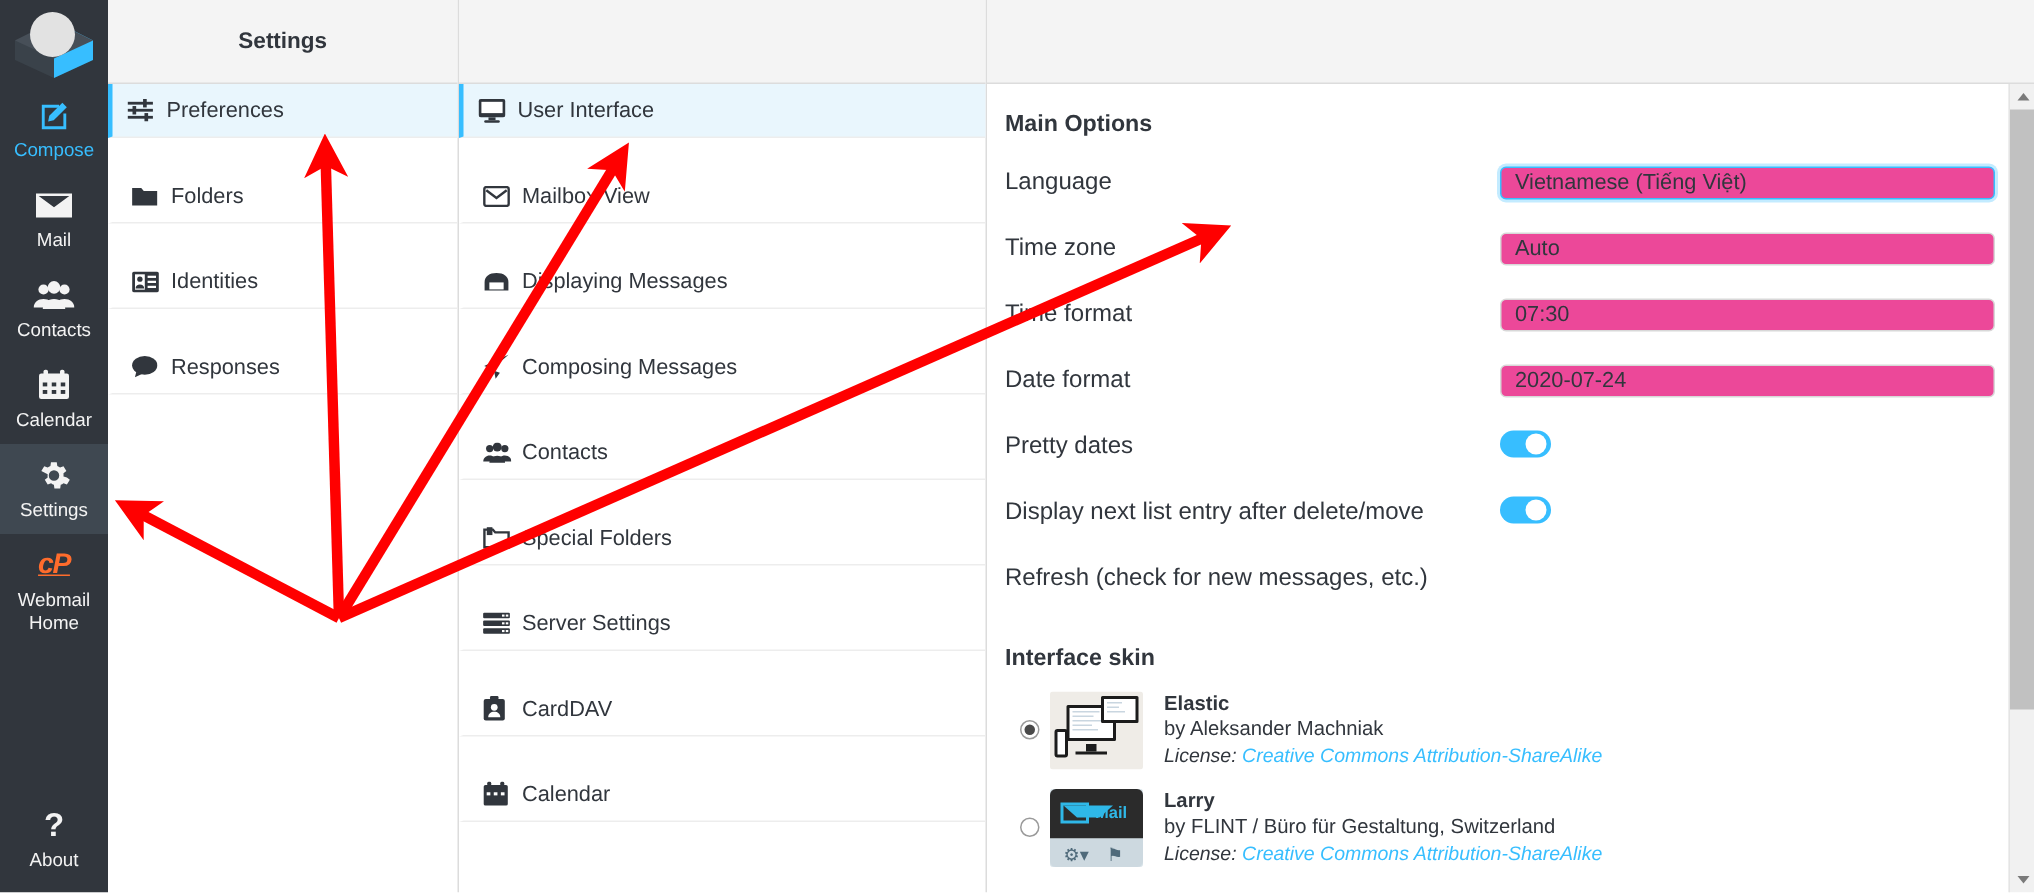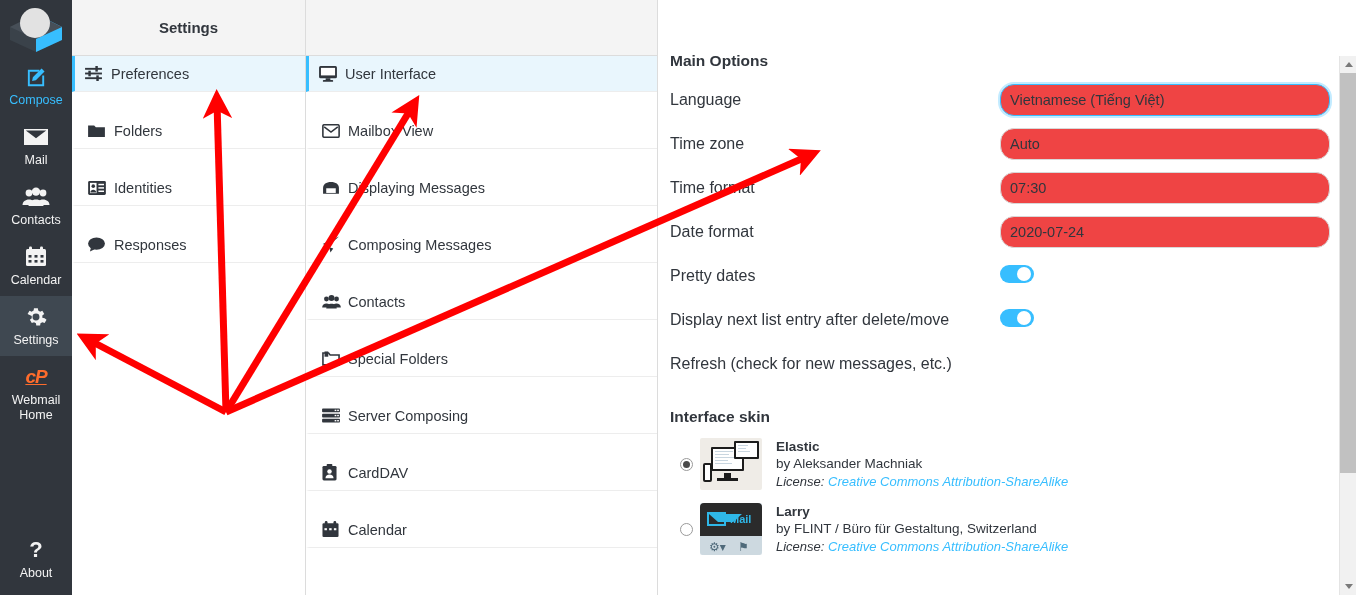--- a/index.html
+++ b/index.html
@@ -112,21 +112,21 @@
     display: flex; flex-direction: column;
   }
   .col-prefs .col-head { border-bottom: 1px solid #dcdcdc; }
 
   
   .col-main {
     flex: 1 1 auto;
     height: 595px;
     background: #fff;
     position: relative;
-    display: flex;  align-items: center;
+    display: flex; flex-direction: column;
   }
   .main-head {
     height: 56px;
     background: #f4f4f4;
     border-bottom: 1px solid #dcdcdc;
   }
   .main-body {
     flex: 1 1 auto;
     overflow: hidden;
     padding: 18px 26px 0 12px;
@@ -139,24 +139,24 @@
   .frow {
     display: flex; align-items: center;
     min-height: 44px;
   }
   .flabel {
     flex: 0 0 330px;
     font-size: 16px; color: #31363d;
   }
   .fctl { flex: 1 1 auto; max-width: 330px; }
   .finput {
-    width: 330px; height: 32px;
+    width: 330px; height: 22px;
     border: 1px solid #d8d8d8;
-    border-radius: 14px;
-    background: #ef4444;
+    border-radius: 4px;
+    background: #ec4899;
     font-family: "Liberation Sans", sans-serif;
     font-size: 14.5px;
     color: #31363d;
     padding: 0 9px;
     outline: none;
   }
   .finput.focused {
     border: 1px solid #37beff;
     box-shadow: 0 0 0 2px rgba(55,190,255,0.30);
   }
@@ -532,21 +532,21 @@
               <rect x="0" y="6" width="19" height="4" rx="0.8"></rect>
               <rect x="0" y="11.5" width="19" height="4" rx="0.8"></rect>
               <rect x="13.4" y="1.8" width="1.8" height="1.5" fill="#fff"></rect>
               <rect x="16.1" y="1.8" width="1.8" height="1.5" fill="#fff"></rect>
               <rect x="13.4" y="7.3" width="1.8" height="1.5" fill="#fff"></rect>
               <rect x="16.1" y="7.3" width="1.8" height="1.5" fill="#fff"></rect>
               <rect x="13.4" y="12.8" width="1.8" height="1.5" fill="#fff"></rect>
               <rect x="16.1" y="12.8" width="1.8" height="1.5" fill="#fff"></rect>
             </svg>
         </span>
-        <span>Server Composing</span>
+        <span>Server Settings</span>
       </div>
 
       <div class="list-row">
         <span class="ricon">
           <svg width="15" height="17" viewBox="0 0 16 18">
               <rect x="0.5" y="2" width="15" height="15.4" rx="1.5"></rect>
               <rect x="5" y="0" width="6" height="3.4" rx="0.8"></rect>
               <circle cx="8" cy="8" r="2.4" fill="#fff"></circle>
               <path d="M3.7 15c0-2.4 1.9-3.8 4.3-3.8s4.3 1.4 4.3 3.8H3.7z" fill="#fff"></path>
             </svg>

